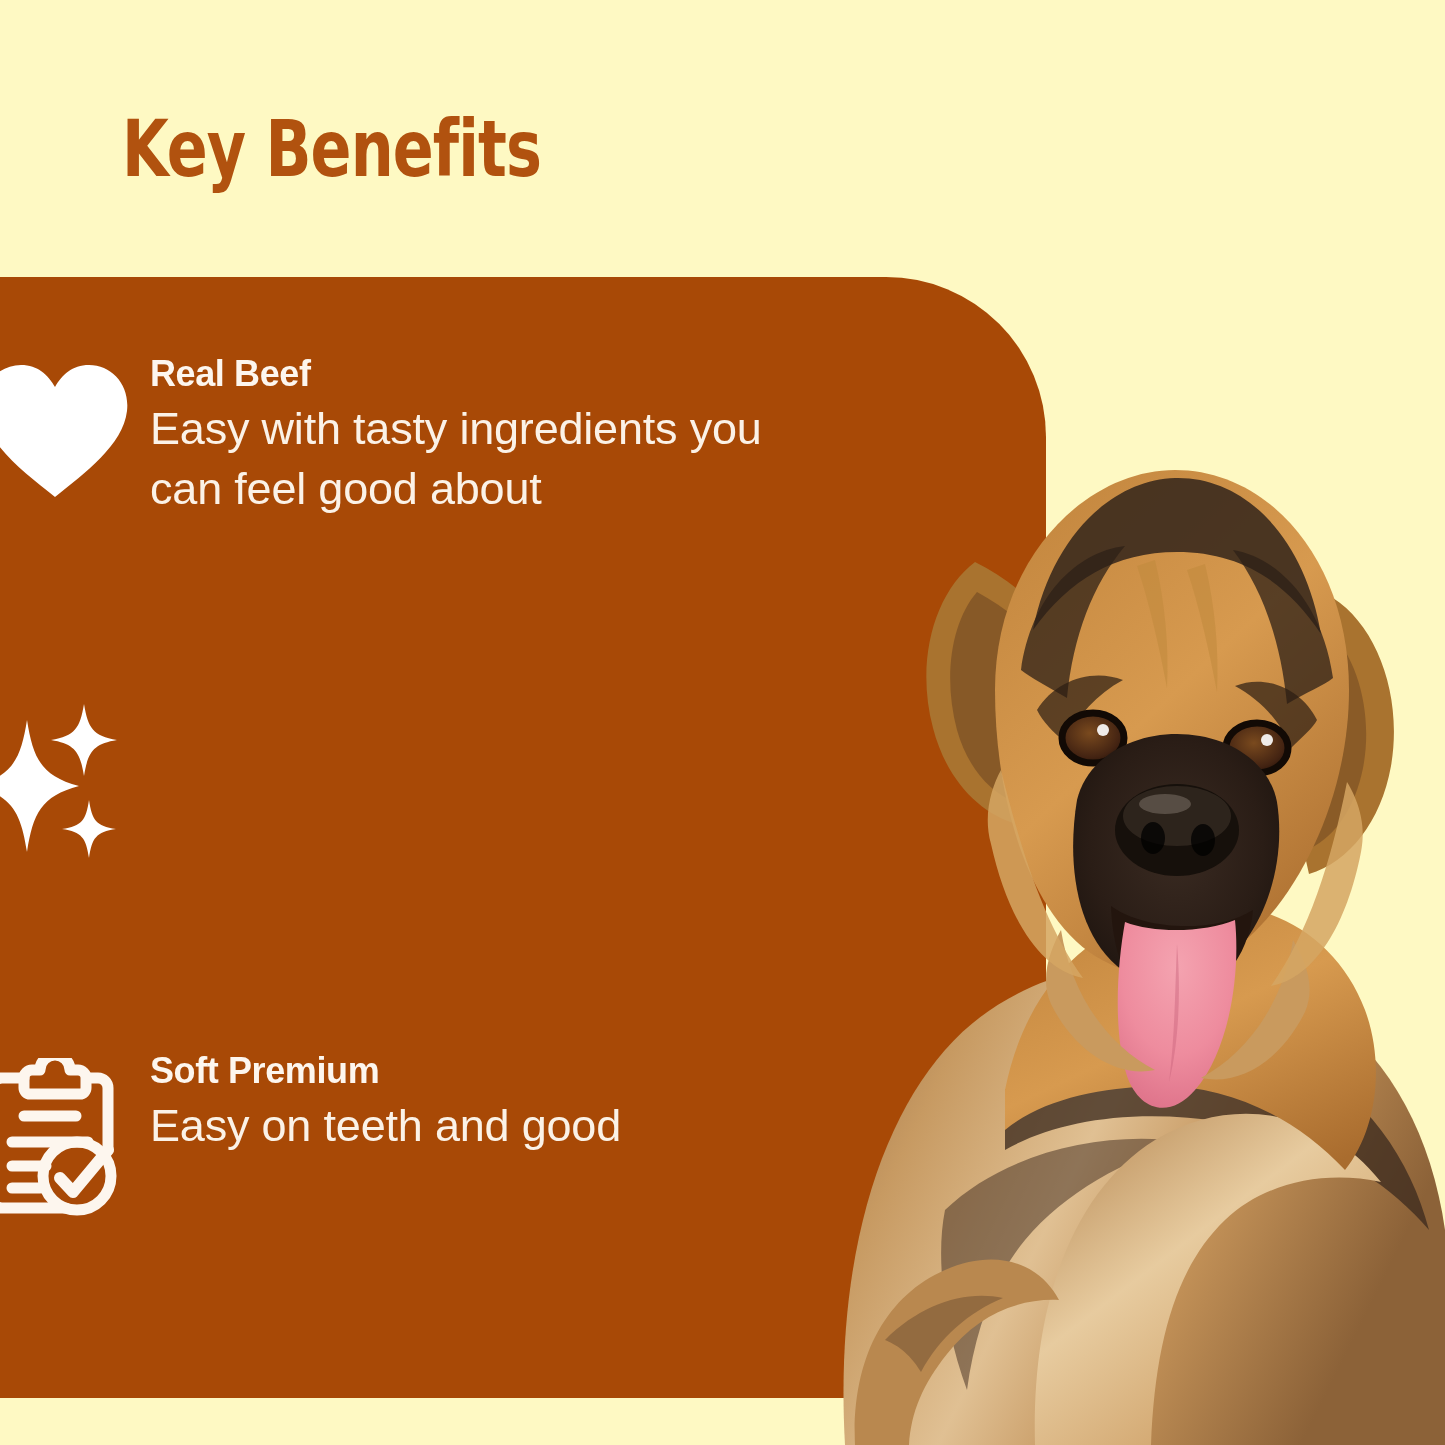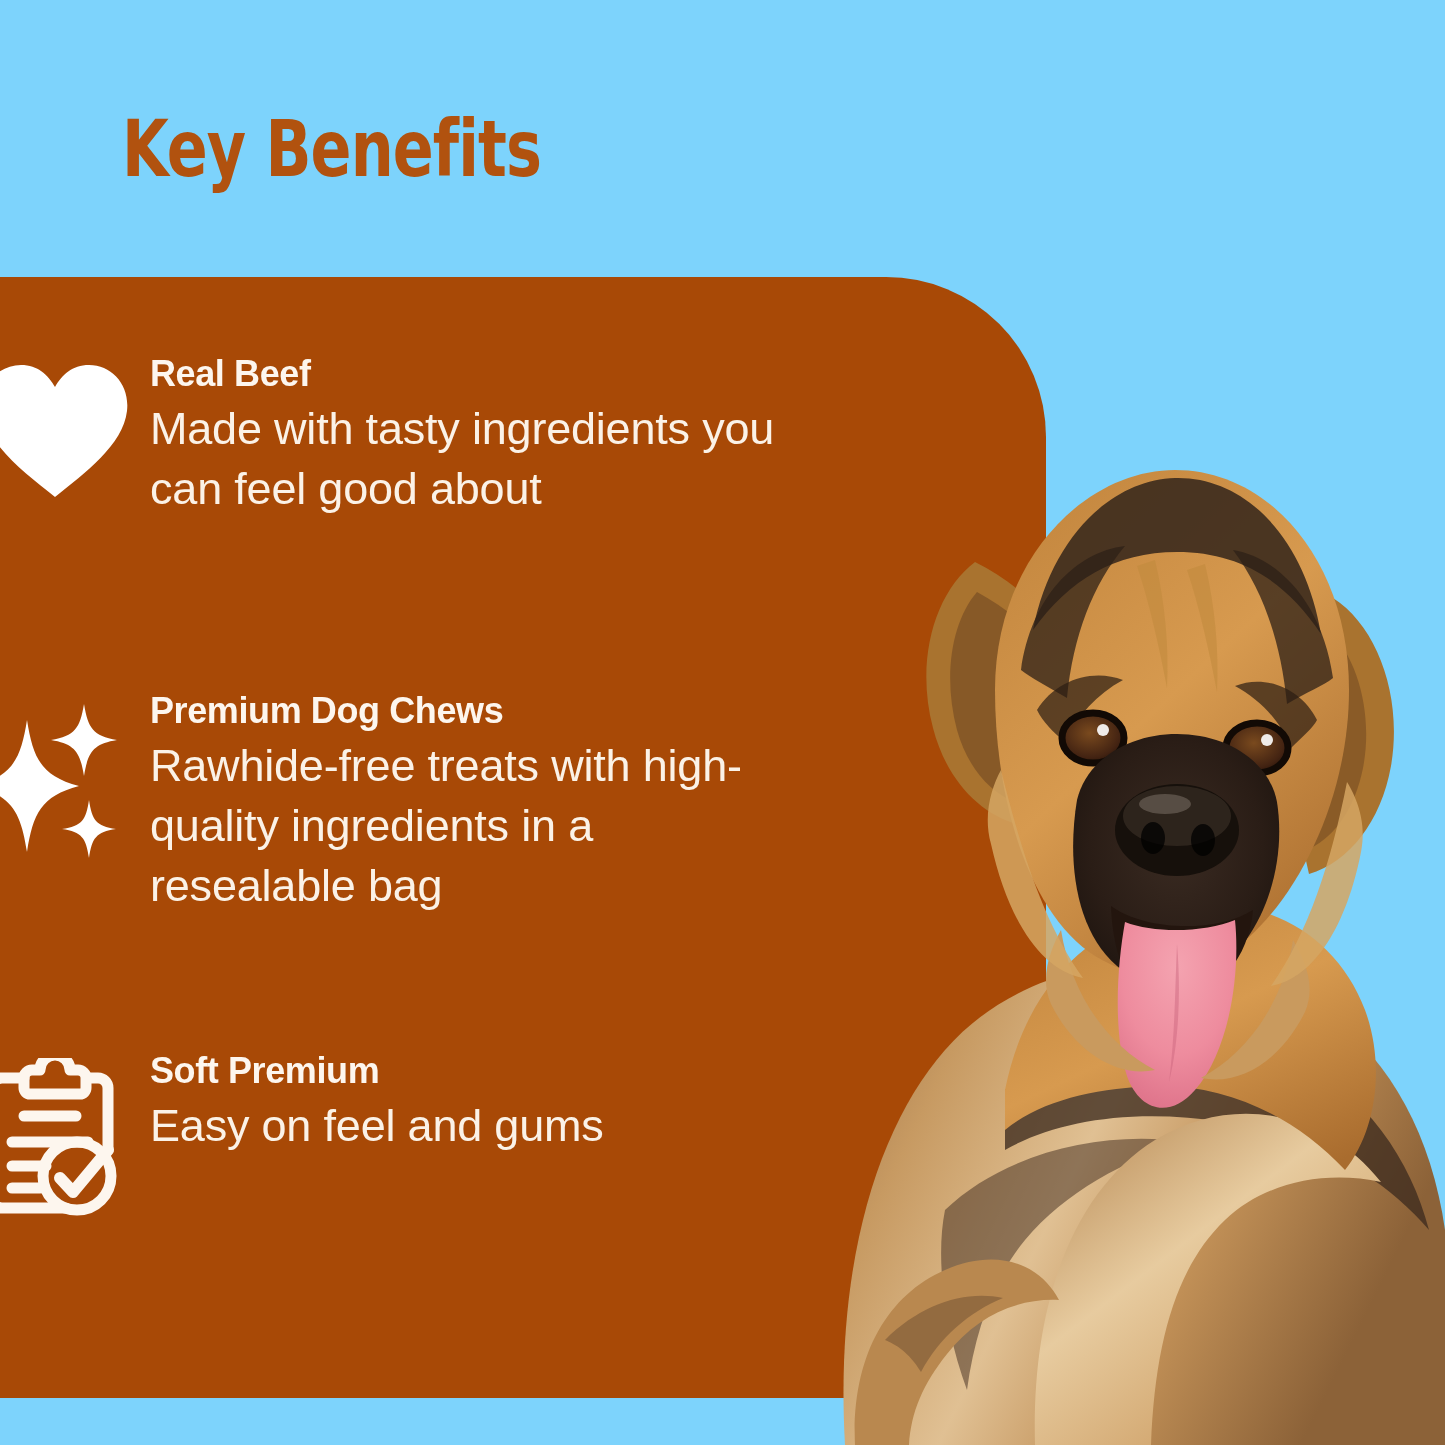--- a/index.html
+++ b/index.html
@@ -10,21 +10,21 @@
     width: 1445px;
     height: 1445px;
     overflow: hidden;
     font-family: "Liberation Sans", sans-serif;
   }
 
   #infographic {
     position: relative;
     width: 1445px;
     height: 1445px;
-    background: #7dd3fc;
+    background: #fef9c3;
     overflow: hidden;
   }
 
   
   #page-title {
     position: absolute;
     left: 122px;
     top: 110px;
     font-size: 78px;
     font-weight: 700;
@@ -134,38 +134,34 @@
     <div id="benefits-list">
 
       <div class="benefit-row row-0">
         <div class="benefit-icon">
           <svg width="152" height="140" viewBox="0 0 152 140" aria-hidden="true">
             <path fill="#FFFFFF" d="M76 136 C46 112 8 84 4 50 C1 24 19 4 42 4 C59 4 69 14 76 26 C83 14 93 4 110 4 C133 4 151 24 148 50 C144 84 106 112 76 136 Z"></path>
           </svg>
         </div>
         <div class="benefit-text">
           <div class="benefit-heading">Real Beef</div>
-          <div class="benefit-body">Made with tasty ingredients you can feel good about</div>
+          <div class="benefit-body">Easy with tasty ingredients you can feel good about</div>
         </div>
       </div>
 
       <div class="benefit-row row-1">
         <div class="benefit-icon">
           <svg width="172" height="172" viewBox="0 0 172 172" aria-hidden="true">
 
             <path fill="#FFFFFF" d="M58 22 C64 60 72 78 110 88 C72 98 64 116 58 154 C52 116 44 98 6 88 C44 78 52 60 58 22 Z"></path>
 
             <path fill="#FFFFFF" d="M115 6 C119 30 124 38 148 42 C124 46 119 54 115 78 C111 54 106 46 82 42 C106 38 111 30 115 6 Z"></path>
 
             <path fill="#FFFFFF" d="M120 102 C123 122 127 128 147 131 C127 134 123 140 120 160 C117 140 113 134 93 131 C113 128 117 122 120 102 Z"></path>
           </svg>
-        </div>
-        <div class="benefit-text">
-          <div class="benefit-heading">Premium Dog Chews</div>
-          <div class="benefit-body">Rawhide-free treats with high-quality ingredients in a resealable bag</div>
         </div>
       </div>
 
       <div class="benefit-row row-2">
         <div class="benefit-icon">
           <svg width="150" height="160" viewBox="0 0 150 160" aria-hidden="true">
             <g fill="none" stroke="#FDF6EE" stroke-width="11" stroke-linecap="round" stroke-linejoin="round">
 
               <path d="M44 20 H22 A10 10 0 0 0 12 30 V140 A10 10 0 0 0 22 150 H86"></path>
               <path d="M108 20 H118 A10 10 0 0 1 128 30 V92"></path>
@@ -177,21 +173,21 @@
               <path d="M32 108 H66"></path>
               <path d="M32 130 H60"></path>
             </g>
 
             <circle cx="97" cy="118" r="34" fill="none" stroke="#FDF6EE" stroke-width="11"></circle>
             <path d="M80 120 L93 134 L128 92" fill="none" stroke="#FDF6EE" stroke-width="12" stroke-linecap="round" stroke-linejoin="round"></path>
           </svg>
         </div>
         <div class="benefit-text">
           <div class="benefit-heading">Soft Premium</div>
-          <div class="benefit-body">Easy on feel and gums</div>
+          <div class="benefit-body">Easy on teeth and good</div>
         </div>
       </div>
 
     </div>
   </div>
 
   <div id="dog-photo">
     <svg width="620" height="1115" viewBox="0 0 620 1115" aria-hidden="true">
       <defs>
         <linearGradient id="bodyFur" x1="0" y1="0" x2="1" y2="0.4">

